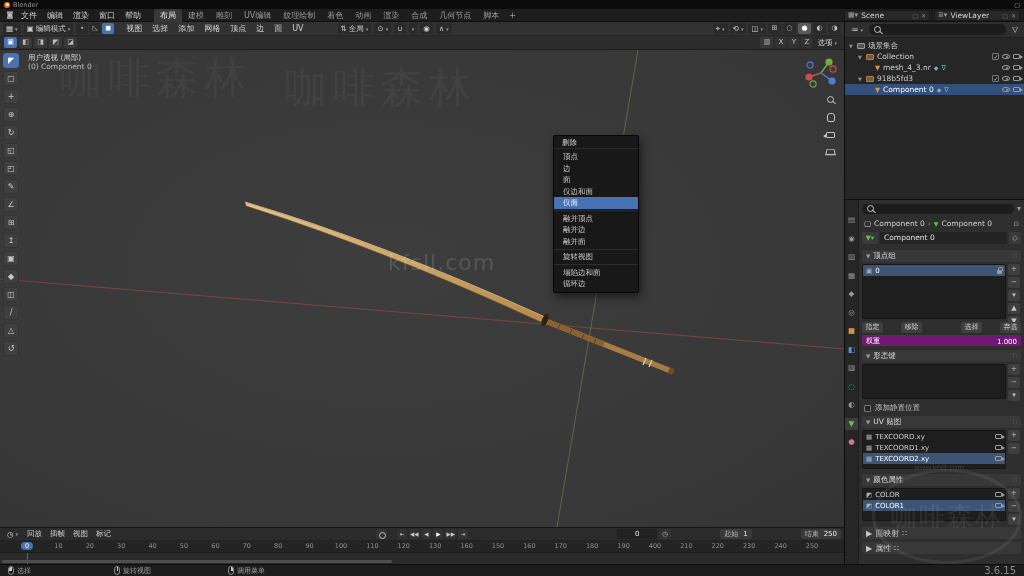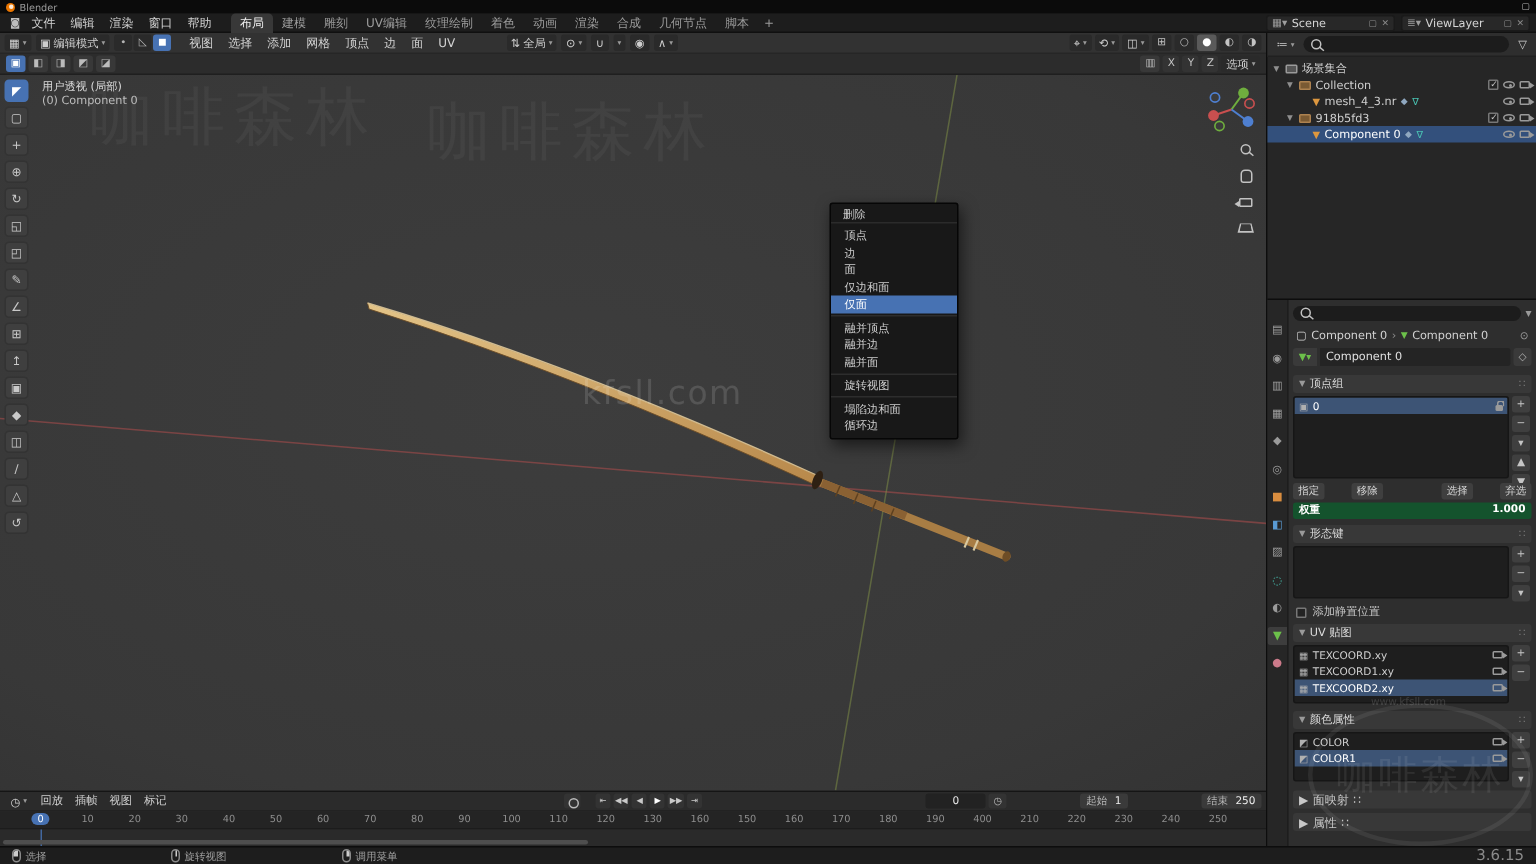--- a/index.html
+++ b/index.html
@@ -128,21 +128,21 @@
   .panel-h .dots { color:#7a7a7a; font-size:7px; }
   .panel-body { display:flex; gap:2px; padding:2px 0 3px 0; }
   .plist { flex:1; background:#1e1e1e; border:1px solid #161616; border-radius:2px; overflow:hidden; position:relative; }
   .plist-row { height:11px; display:flex; align-items:center; gap:3px; padding:0 3px; color:#cfcfcf; font-size:7px; }
   .plist-row.sel { background:#3d5475; color:#fff; }
   .mini-col { width:13px; display:flex; flex-direction:column; gap:2px; }
   .mini-btn { width:12px; height:11px; background:#3f3f3f; border-radius:2px; color:#c5c5c5; font-size:7px; text-align:center; line-height:11px; }
   .btn-row { display:flex; gap:18px; padding-bottom:2px; }
   .btn-row .b { flex:1; height:11px; background:#3f3f3f; border-radius:2px; color:#d8d8d8; font-size:7px; text-align:center; line-height:11px; }
   .btn-row .gap { width:3px; }
-  .slider { height:11px; background:#14532d; border-radius:2px; display:flex; align-items:flex-start; padding:0 4px; color:#fff; font-size:7px; margin-bottom:2px;font-weight:bold; }
+  .slider { height:11px; background:#701a75; border-radius:2px; display:flex; align-items:flex-end; padding:0 4px; color:#fff; font-size:7px; margin-bottom:2px; }
   .slider .sv { margin-left:auto; }
   .cb-row { height:12px; display:flex; align-items:center; gap:4px; color:#c5c5c5; font-size:7.5px; padding:0 2px; }
   .lock { width:5px; height:4px; background:#9a9a9a; border-radius:1px; position:relative; margin-left:auto; margin-top:2px; }
   .lock::before { content:""; position:absolute; top:-3px; left:0.5px; width:3px; height:3px; border:1px solid #9a9a9a; border-bottom:none; border-radius:2px 2px 0 0; }
   .ic-uv, .ic-ca { color:#b0b0b0; font-size:6.5px; }
   .collapsed-p { height:12px; background:#383838; border-radius:2px; display:flex; align-items:center; gap:3px; padding:0 4px; margin-top:3px; }
   .wm-logo { position:absolute; right:2px; bottom:0px; width:150px; height:95px; border:3px solid rgba(255,255,255,0.07); border-radius:50%; pointer-events:none; display:flex; align-items:center; justify-content:center; font-size:26px; color:rgba(255,255,255,0.08); letter-spacing:2px; z-index:4; }
   .wm-site { position:absolute; right:60px; bottom:92px; font-size:7px; color:rgba(255,255,255,0.14); pointer-events:none; z-index:4; }
 
   

